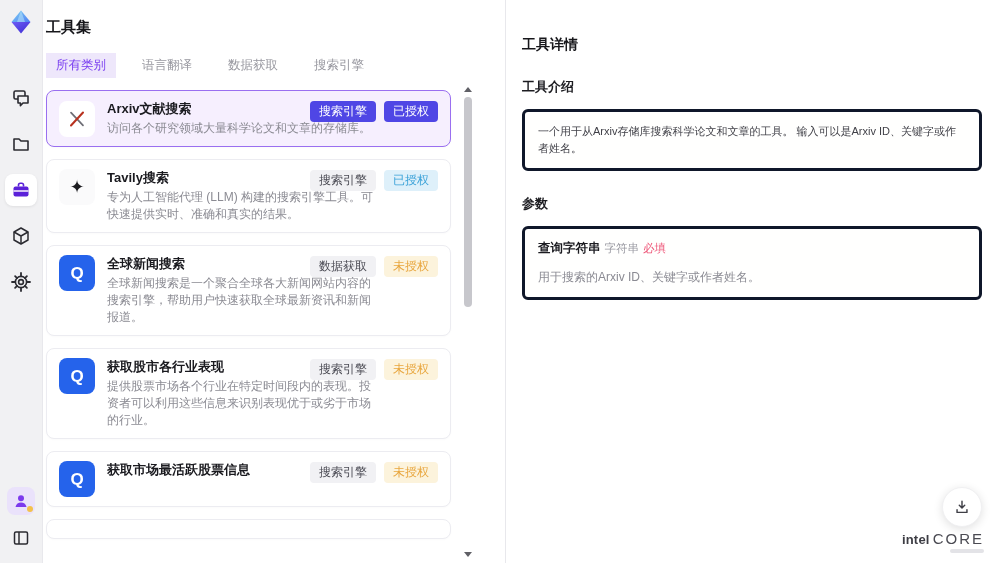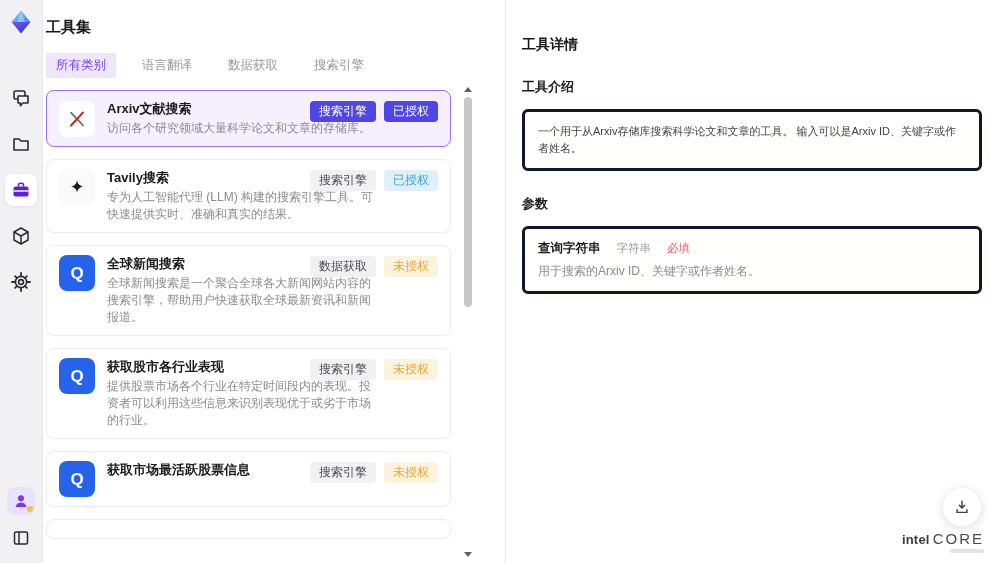--- a/index.html
+++ b/index.html
@@ -67,25 +67,25 @@
   .sb-down{bottom:2px;border-top:5px solid #606066;}
   .sb-thumb{position:absolute;left:1px;top:12px;width:8px;height:210px;border-radius:4px;background:#c7c7cc;}
   
   .detail-panel{position:absolute;left:505px;right:0;top:0;bottom:0;border-left:1px solid #e8e8ec;padding:36px 18px 0 16px;}
   .detail-title{font-size:14px;font-weight:bold;color:#17171b;}
   .section-heading{font-size:13px;font-weight:bold;color:#1c1c21;margin-top:24px;}
   .detail-box{
     margin-top:13px;border:3px solid #0f172a;border-radius:6px;background:#fffffe;
     padding:11px 13px;font-size:11px;color:#3f3f46;line-height:17px;
   }
-  .param-line{display:flex;align-items:flex-start;gap:16px;}
+  .param-line{display:flex;align-items:flex-start;gap:4px;}
   .param-name{font-size:12.5px;font-weight:bold;color:#1c1c21;}
   .param-type{font-size:11.5px;color:#9a9aa2;}
   .param-required{font-size:11.5px;color:var(--required);}
-  .param-desc{margin-top:6px;font-size:12px;color:#8b8b93;}
+  .param-desc{margin-top:12px;font-size:12px;color:#8b8b93;}
   
   .download-fab{
     position:absolute;right:18px;bottom:36px;width:38px;height:38px;border-radius:50%;
     background:#fff;border:1px solid #f0f0f2;box-shadow:0 2px 10px rgba(0,0,0,.12);
     display:flex;align-items:center;justify-content:center;cursor:pointer;
   }
   .intel-badge{position:absolute;right:16px;bottom:10px;text-align:right;color:#3d3d44;}
   .intel-line{display:flex;align-items:baseline;gap:3px;justify-content:flex-start;}
   .intel-word{font-size:13px;font-weight:bold;letter-spacing:.2px;}
   .core-word{font-size:15px;letter-spacing:2px;font-weight:normal;color:#4a4a52;}

